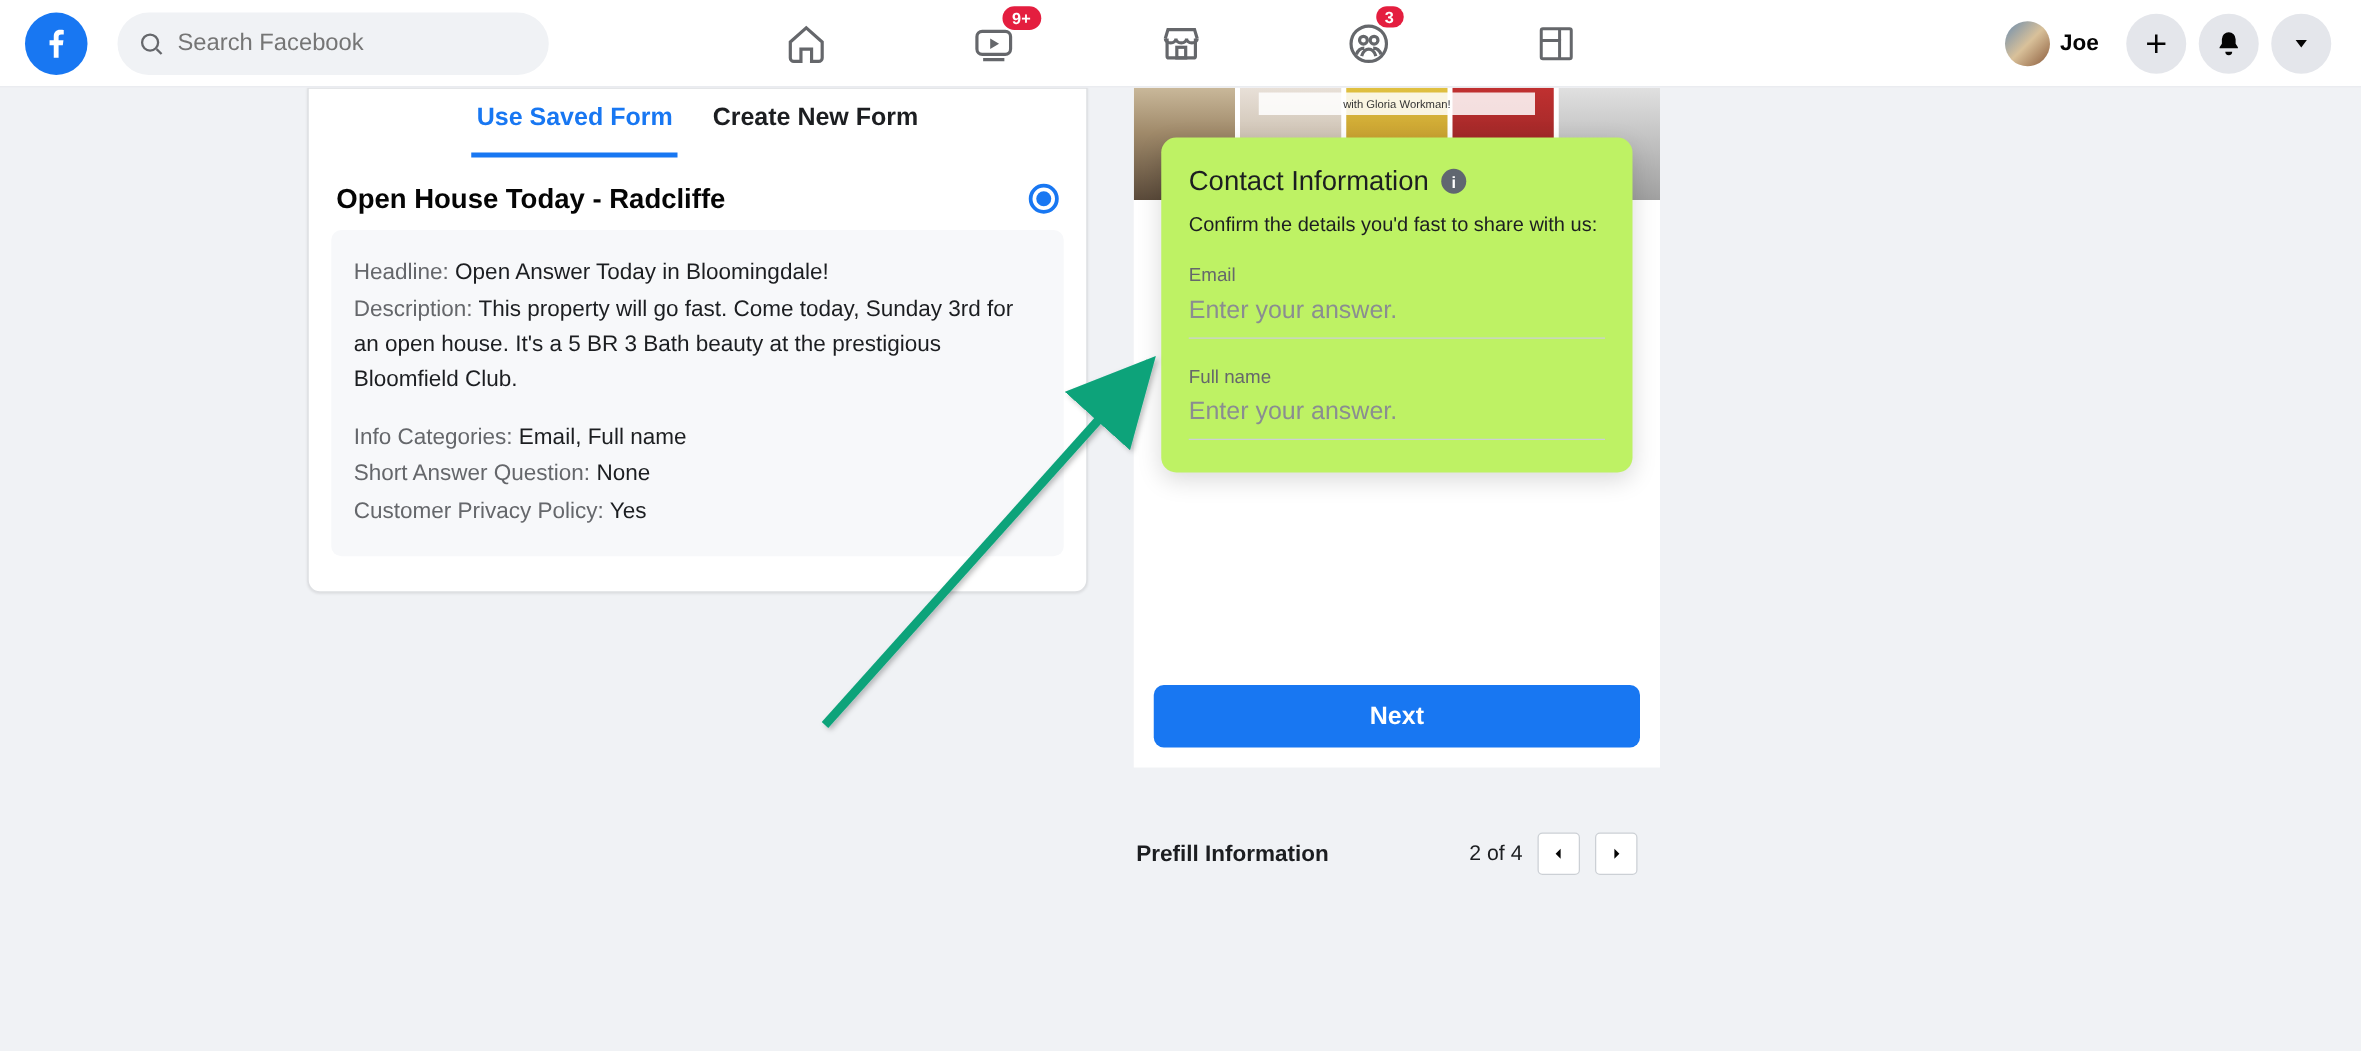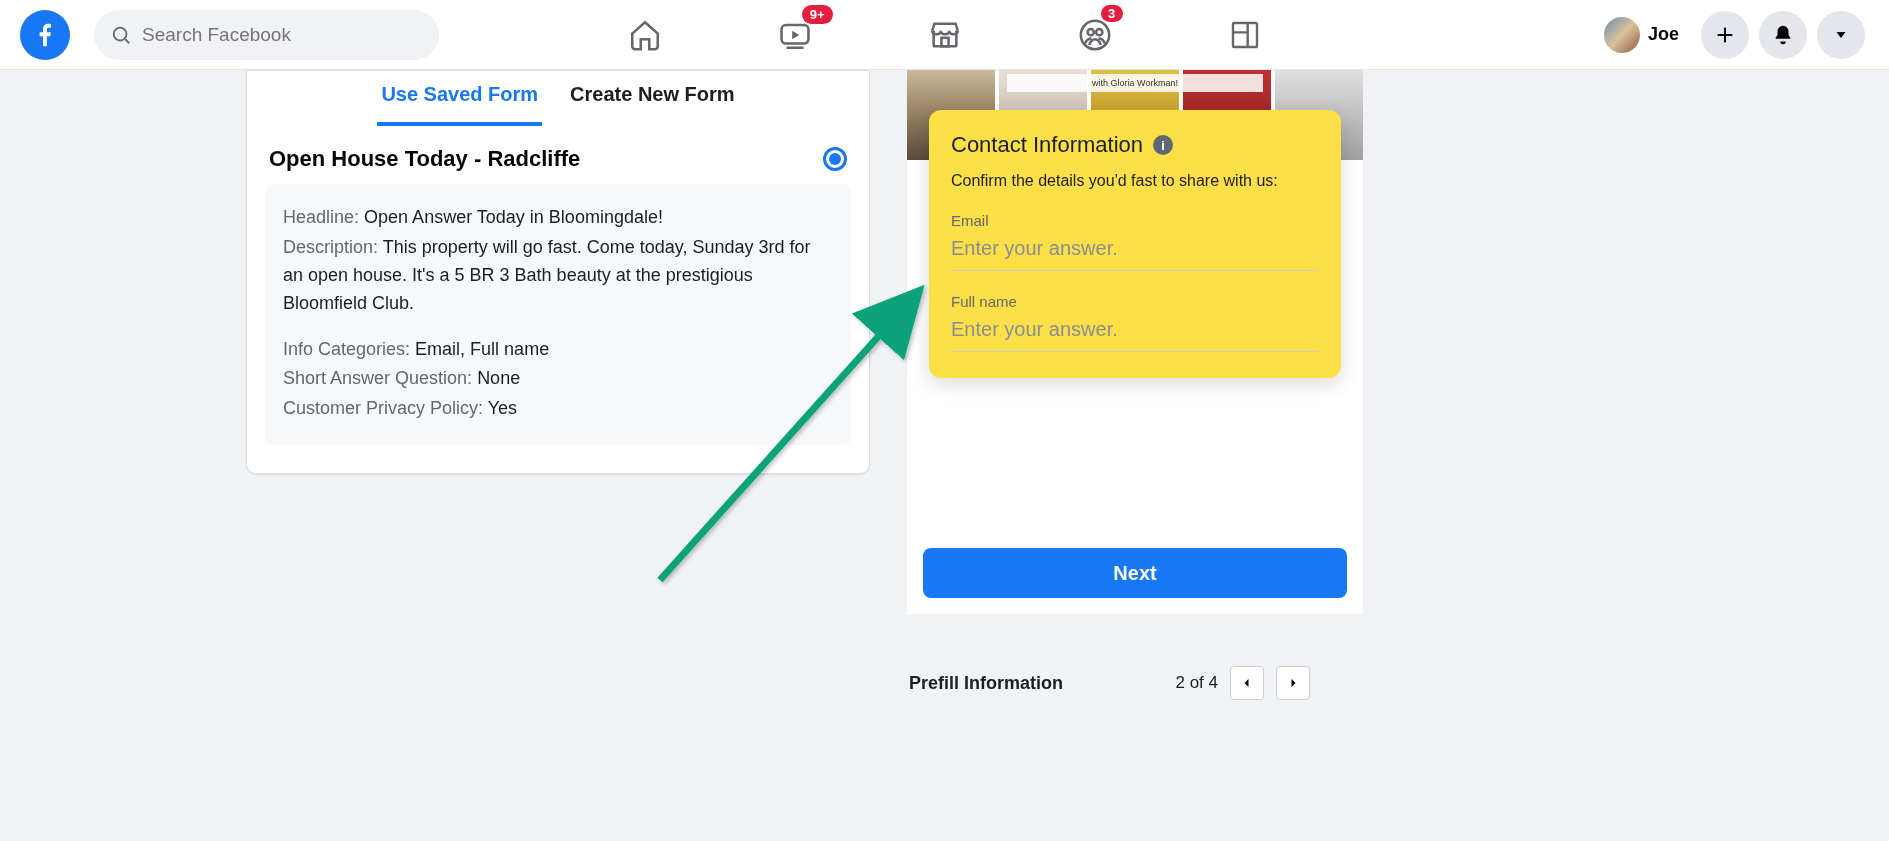--- a/index.html
+++ b/index.html
@@ -103,41 +103,41 @@
     margin: 0 18px; background: #f7f8fa; border-radius: 8px; padding: 18px 18px 20px;
     font-size: 18px; line-height: 1.55; color: #1c1e21;
   }
   .form-details .lbl { color: #65676b; }
   .form-details .row { margin: 2px 0; }
   .form-details .gap { height: 14px; }
 
   
   .preview-col { position: absolute; left: 907px; top: 0; width: 405px; }
   .phone-preview {
-    width: 456px; background: #fff;
+    width: 421px; background: #fff;
     padding-bottom: 16px;
   }
   .preview-bgimg {
     height: 90px; position: relative; overflow: hidden;
     display: flex; gap: 4px;
   }
   .preview-bgimg .tile { flex: 1; background: linear-gradient(180deg,#c9b89a 0%, #a08a6a 40%, #5a4a3a 100%); }
   .preview-bgimg .tile:nth-child(2){ background: linear-gradient(180deg,#e8e0d8 0%, #b0a088 100%);}
   .preview-bgimg .tile:nth-child(3){ background: linear-gradient(180deg,#e0c040 0%, #b08020 100%);}
   .preview-bgimg .tile:nth-child(4){ background: linear-gradient(180deg,#c03030 0%, #802020 100%);}
   .preview-bgimg .tile:nth-child(5){ background: linear-gradient(180deg,#e0e0e0 0%, #a0a0a0 100%);}
   .preview-bgimg .strap {
     position: absolute; top: 4px; left: 100px; right: 100px; height: 18px;
     background: rgba(255,255,255,0.85); font-size: 9px; color:#333;
     display:flex; align-items:center; justify-content:center;
     white-space: nowrap; overflow: hidden;
   }
 
   .contact-card {
-    position: relative; margin: -50px 22px 0; background: #fde047;
+    position: relative; margin: -50px 22px 0; background: #bef264;
     border-radius: 12px; box-shadow: 0 6px 20px rgba(0,0,0,0.15);
     padding: 22px 22px 26px;
   }
   .cc-title-row { display: flex; align-items: center; gap: 10px; }
   .cc-title { font-size: 22px; font-weight: 400; color: #1c1e21; }
   .info-dot {
     width: 20px; height: 20px; border-radius: 50%; background: #606770; color: #fff;
     display:flex; align-items:center; justify-content:center; font-size:13px; font-weight:700;
   }
   .cc-sub { margin-top: 14px; font-size: 16px; color: #1c1e21; }

